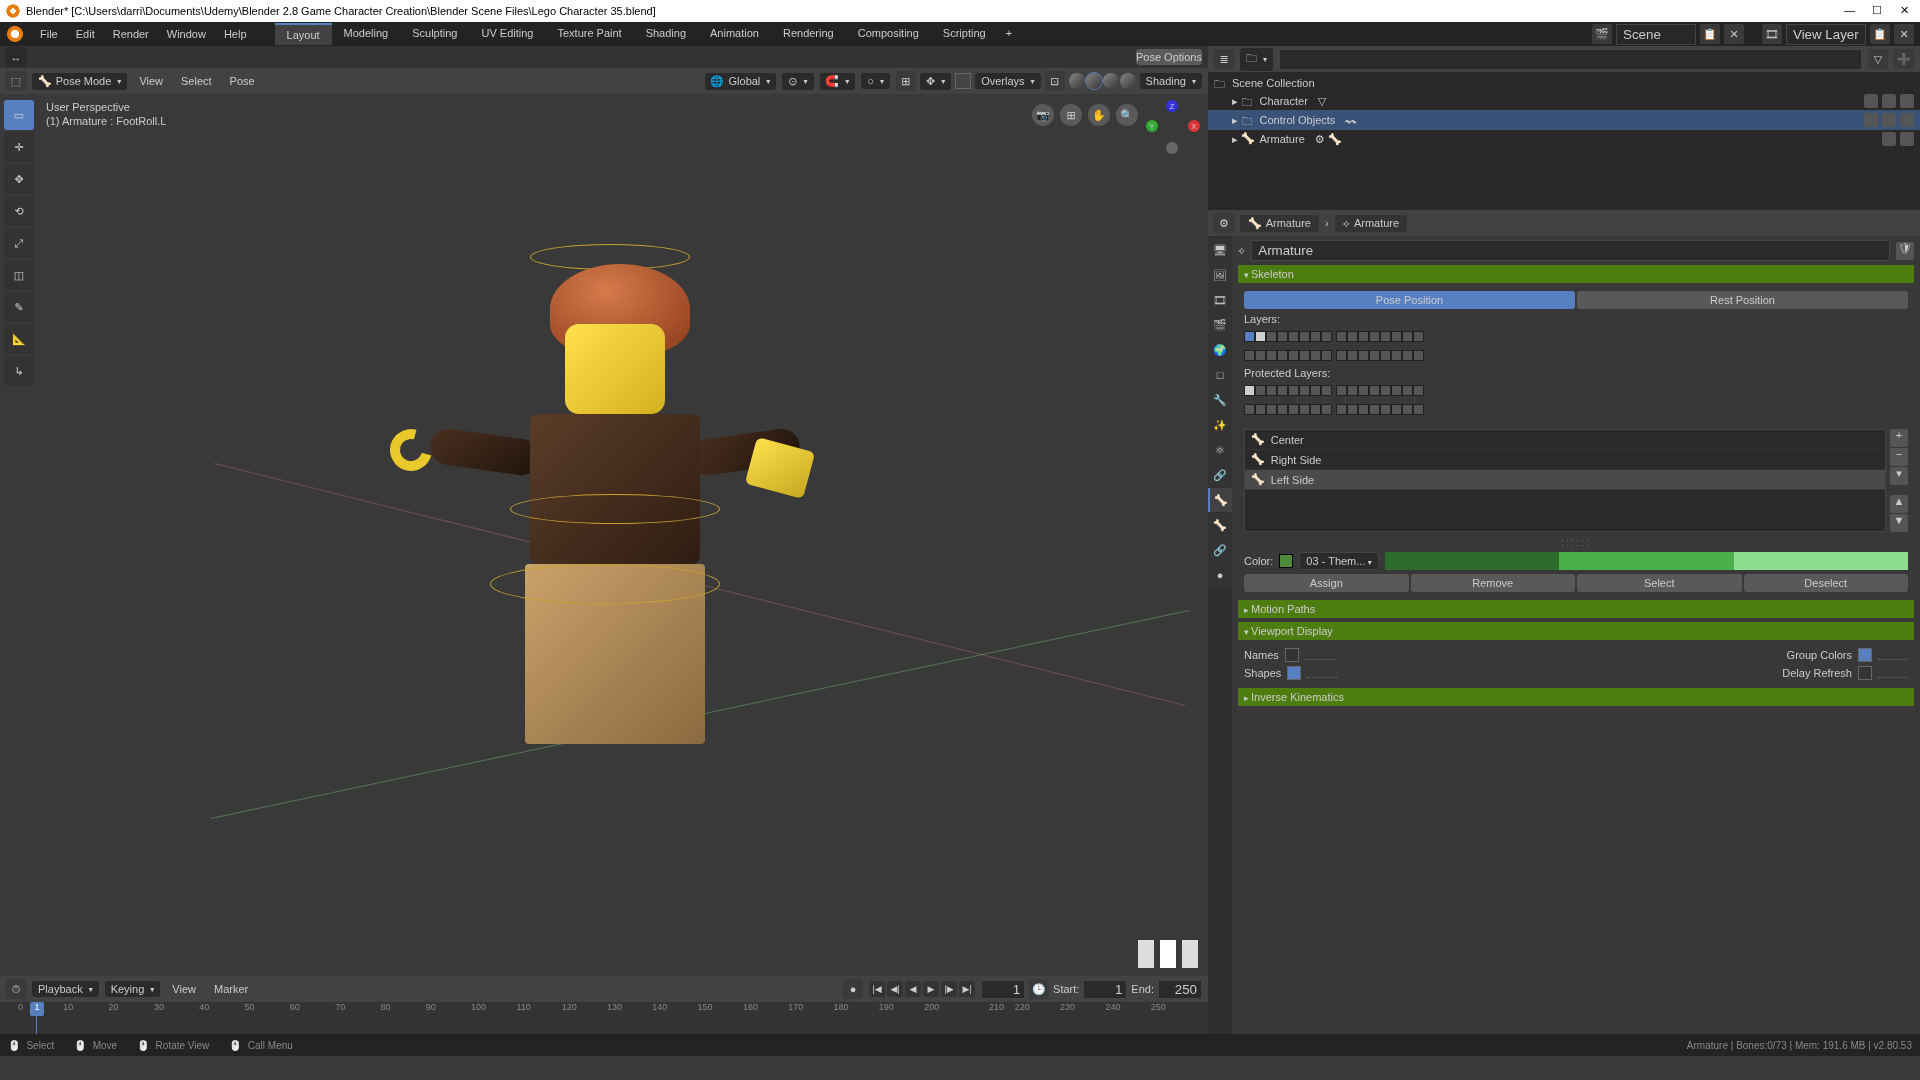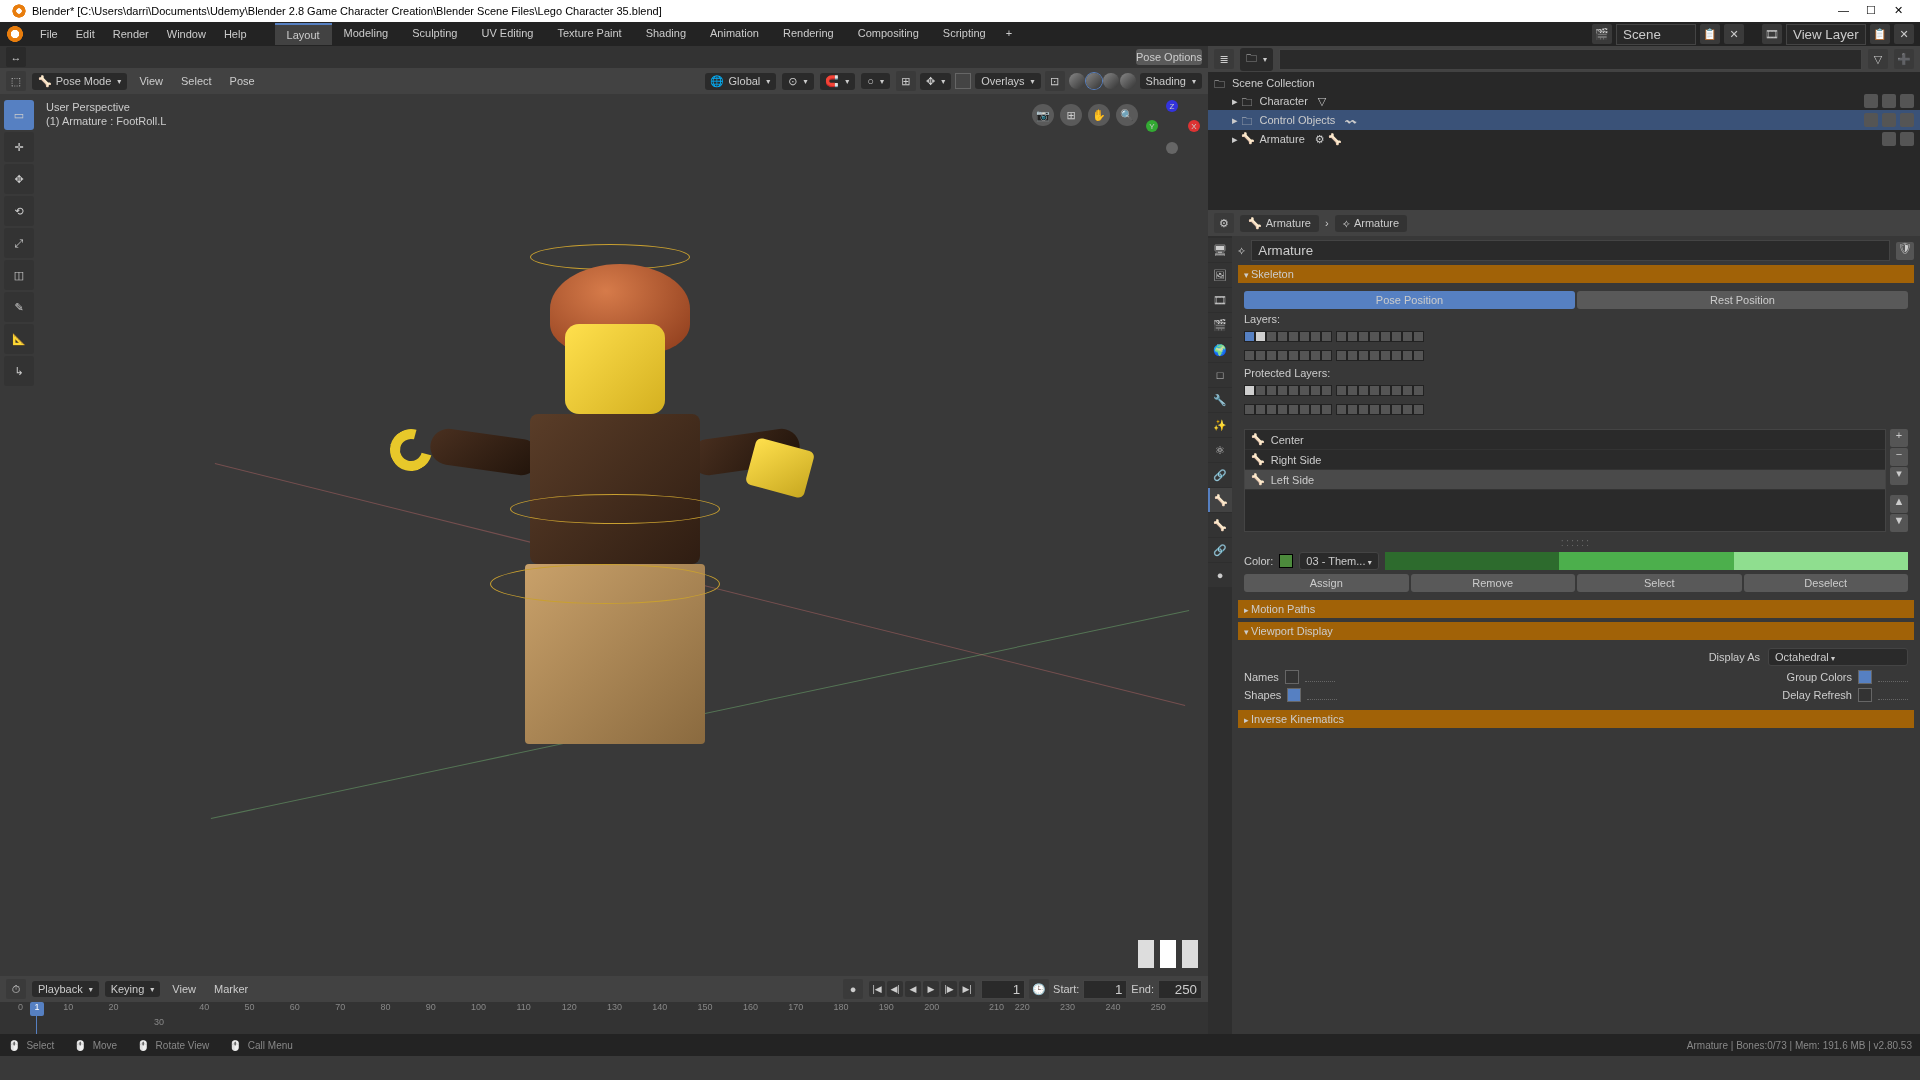--- a/index.html
+++ b/index.html
@@ -1,19 +1,19 @@
 <!DOCTYPE html>
 <html><head>
 <meta charset="utf-8">
 <style>
 * { margin:0; padding:0; box-sizing:border-box; font-family:sans-serif; user-select:none; }
 body { width:1920px; height:1080px; background:#393939; color:#ccc; font-size:11px; overflow:hidden; }
 
 
-.titlebar { height:22px; background:#fff; color:#000; display:flex; align-items:center; padding:0 12px; justify-content:space-between; }
+.titlebar { height:22px; background:#fff; color:#000; display:flex; align-items:center; padding:0 6px; justify-content:space-between; }
 .titlebar .win-btns { display:flex; gap:14px; }
 .win-btn { width:14px; height:14px; cursor:pointer; }
 
 
 .topmenu { height:24px; background:#232323; display:flex; align-items:center; padding:0 6px; gap:2px; }
 .blender-logo { width:18px; height:18px; border-radius:50%; background:radial-gradient(circle,#fff 30%,#e87d0d 35%,#e87d0d 60%,transparent 65%); margin-right:6px; }
 .topmenu .menu-item { padding:3px 8px; cursor:pointer; }
 .workspace-tabs { display:flex; margin-left:18px; }
 .workspace-tab { padding:4px 12px; cursor:pointer; }
 .workspace-tab.active { background:#424242; border-top:2px solid #5680c2; }
@@ -97,21 +97,21 @@
 
 .props-header { height:26px; background:#424242; display:flex; align-items:center; padding:0 6px; gap:6px; }
 .props-crumb { background:#333; padding:2px 8px; border-radius:3px; display:flex; align-items:center; gap:4px; }
 .props-body { flex:1; display:flex; background:#383838; overflow:hidden; }
 .props-tabs { width:24px; background:#2e2e2e; display:flex; flex-direction:column; gap:1px; padding-top:2px; }
 .prop-tab { width:24px; height:24px; background:#333; cursor:pointer; display:flex; align-items:center; justify-content:center; }
 .prop-tab.active { background:#424242; border-left:2px solid #5680c2; }
 .props-content { flex:1; padding:4px 6px; overflow-y:auto; display:flex; flex-direction:column; gap:4px; }
 .field { display:flex; align-items:center; gap:6px; }
 .field input[type=text] { flex:1; background:#2a2a2a; border:1px solid #444; color:#ccc; padding:2px 6px; }
-.panel-header { background:#a16207; padding:3px 6px; cursor:pointer; }
+.panel-header { background:#4d7c0f; padding:3px 6px; cursor:pointer; }
 .panel-header::before { content:"▾ "; font-size:9px; }
 .panel-header.collapsed::before { content:"▸ "; }
 .panel-body { padding:4px 6px; display:flex; flex-direction:column; gap:4px; }
 .btn-row { display:flex; gap:2px; }
 .btn { flex:1; background:#595959; padding:3px 0; text-align:center; cursor:pointer; border-radius:3px; font-size:11px; }
 .btn.active { background:#5680c2; }
 .label { font-size:11px; }
 .layers-grid { display:flex; gap:4px; margin:2px 0; }
 .layer-block { display:flex; }
 .layer-cell { width:11px; height:11px; background:#555; border:1px solid #222; cursor:pointer; }
@@ -309,21 +309,21 @@
         <input class="frame-input" value="1" style="">
         <span class="label">End:</span>
         <input class="frame-input" value="250" style="">
       </div>
     </div>
     <div class="timeline-track" id="timeline-track">
       <span class="playhead">1</span>
     <span class="tick" style="left: 18px;">0</span>
         <span class="tick" style="left: 63.3077px;">10</span>
         <span class="tick" style="left: 108.615px;">20</span>
-        <span class="tick" style="left: 153.923px; margin-top: 15px;">30</span>
+        <span class="tick" style="left: 153.923px;">30</span>
         <span class="tick" style="left: 199.231px;">40</span>
         <span class="tick" style="left: 244.538px;">50</span>
         <span class="tick" style="left: 289.846px;">60</span>
         <span class="tick" style="left: 335.154px;">70</span>
         <span class="tick" style="left: 380.462px;">80</span>
         <span class="tick" style="left: 425.769px;">90</span>
         <span class="tick" style="left: 471.077px;">100</span>
         <span class="tick" style="left: 516.385px;">110</span>
         <span class="tick" style="left: 561.692px;">120</span>
         <span class="tick" style="left: 607px;">130</span>
@@ -566,24 +566,20 @@
             <div class="btn">Remove</div>
             <div class="btn">Select</div>
             <div class="btn">Deselect</div>
           </div>
         </div>
 
         <div class="panel-header collapsed">Motion Paths</div>
 
         <div class="panel-header">Viewport Display</div>
         <div class="panel-body">
-          <div class="form-row">
-            <span class="lbl">Display As</span>
-            <span class="select" style="flex:0 0 140px"><span>Octahedral</span></span>
-          </div>
           <div class="form-row" style="justify-content:space-between">
             <div style="display:flex;gap:6px;align-items:center">
                 <span class="lbl">Names</span>
                 <span class="cb"></span>
                 <span class="dotted"></span>
               </div>
             <div style="display:flex;gap:6px;align-items:center">
                 <span class="lbl">Group Colors</span>
                 <span class="cb on"></span>
                 <span class="dotted"></span>

